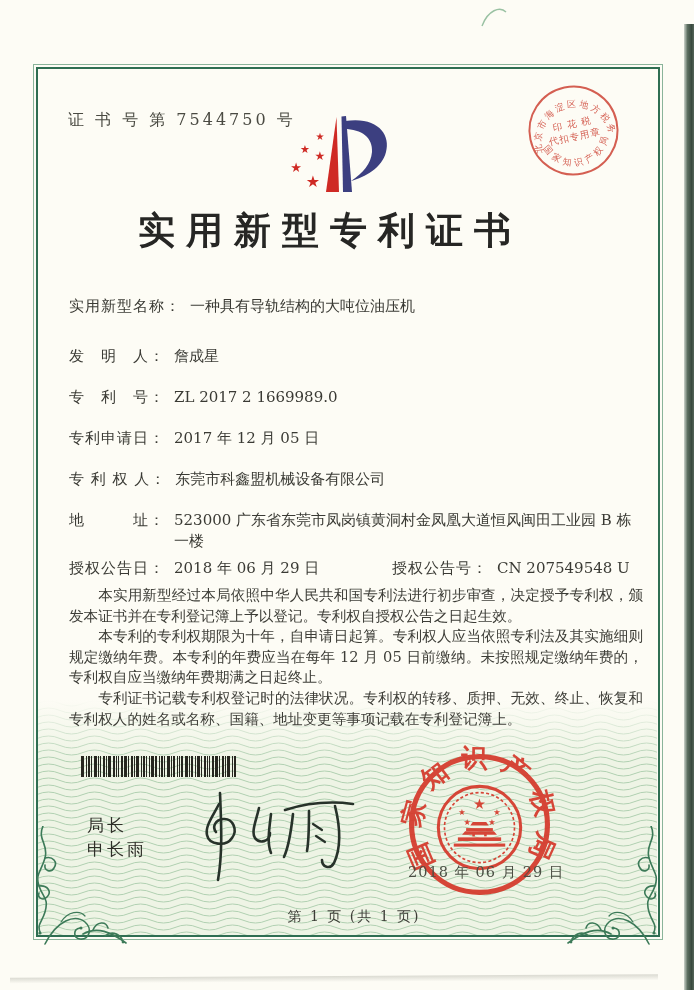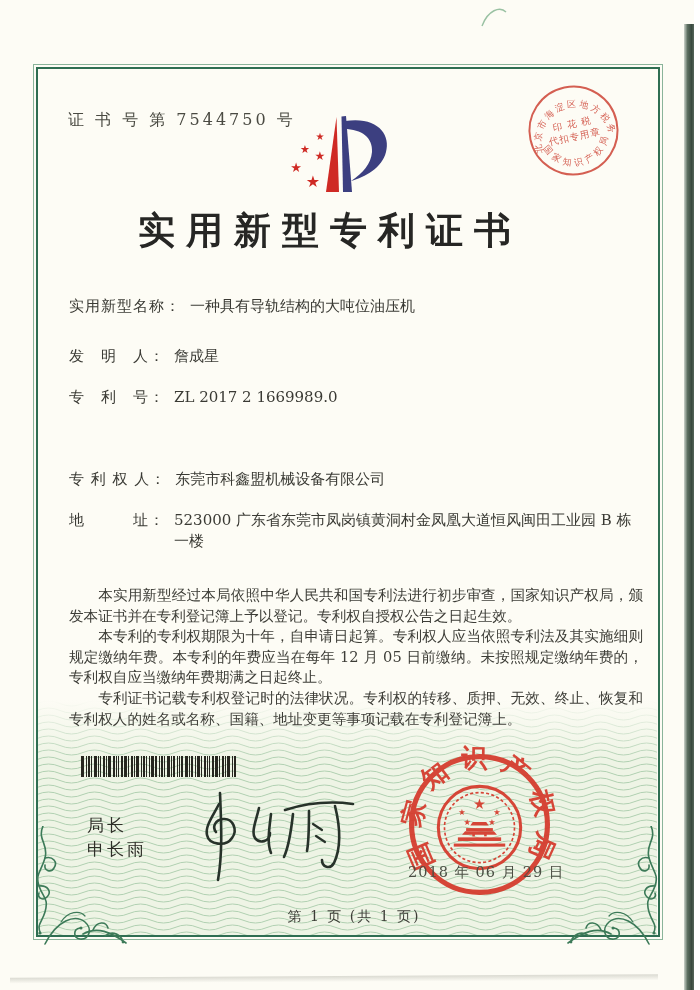--- a/index.html
+++ b/index.html
@@ -147,29 +147,36 @@
 
   <div class="row" style="top:296px;">
     <span class="lab">实用新型名称：</span><span class="val">一种具有导轨结构的大吨位油压机</span>
   </div>
   <div class="row" style="top:346px;">
     <span class="lab">发　明　人：</span><span class="val">詹成星</span>
   </div>
   <div class="row" style="top:387px;">
     <span class="lab">专　利　号：</span><span class="val">ZL 2017 2 1669989.0</span>
   </div>
+  <div class="row" style="top:428px;">
+    <span class="lab">专利申请日：</span><span class="val">2017 年 12 月 05 日</span>
+  </div>
   <div class="row" style="top:469px;">
     <span class="lab">专 利 权 人：</span><span class="val">东莞市科鑫盟机械设备有限公司</span>
   </div>
   <div class="row" style="top:510px;">
     <span class="lab" style="vertical-align:top;">地　　　址：</span><span class="addr-val">523000 广东省东莞市凤岗镇黄洞村金凤凰大道恒风闽田工业园 B 栋一楼</span>
   </div>
+  <div class="row" style="top:558px;">
+    <span class="lab">授权公告日：</span><span class="val">2018 年 06 月 29 日</span>
+    <span class="grant-no"><span class="lab">授权公告号：</span><span class="val">CN 207549548 U</span></span>
+  </div>
 
   <div class="bodytext">
-    <p>本实用新型经过本局依照中华人民共和国专利法进行初步审查，国家知识产权局，颁发本证书并在专利登记簿上予以登记。专利权自授权公告之日起生效。</p>
+    <p>本实用新型经过本局依照中华人民共和国专利法进行初步审查，决定授予专利权，颁发本证书并在专利登记簿上予以登记。专利权自授权公告之日起生效。</p>
     <p>本专利的专利权期限为十年，自申请日起算。专利权人应当依照专利法及其实施细则规定缴纳年费。本专利的年费应当在每年 12 月 05 日前缴纳。未按照规定缴纳年费的，专利权自应当缴纳年费期满之日起终止。</p>
     <p>专利证书记载专利权登记时的法律状况。专利权的转移、质押、无效、终止、恢复和专利权人的姓名或名称、国籍、地址变更等事项记载在专利登记簿上。</p>
   </div>
 
   <svg class="barcode" width="178" height="21">
     <g id="bcg" fill="#26261f">
         <rect x="0" y="0" width="3" height="21"></rect>
         <rect x="5" y="0" width="1" height="21"></rect>
         <rect x="7" y="0" width="2" height="21"></rect>
         <rect x="10" y="0" width="1" height="21"></rect>

